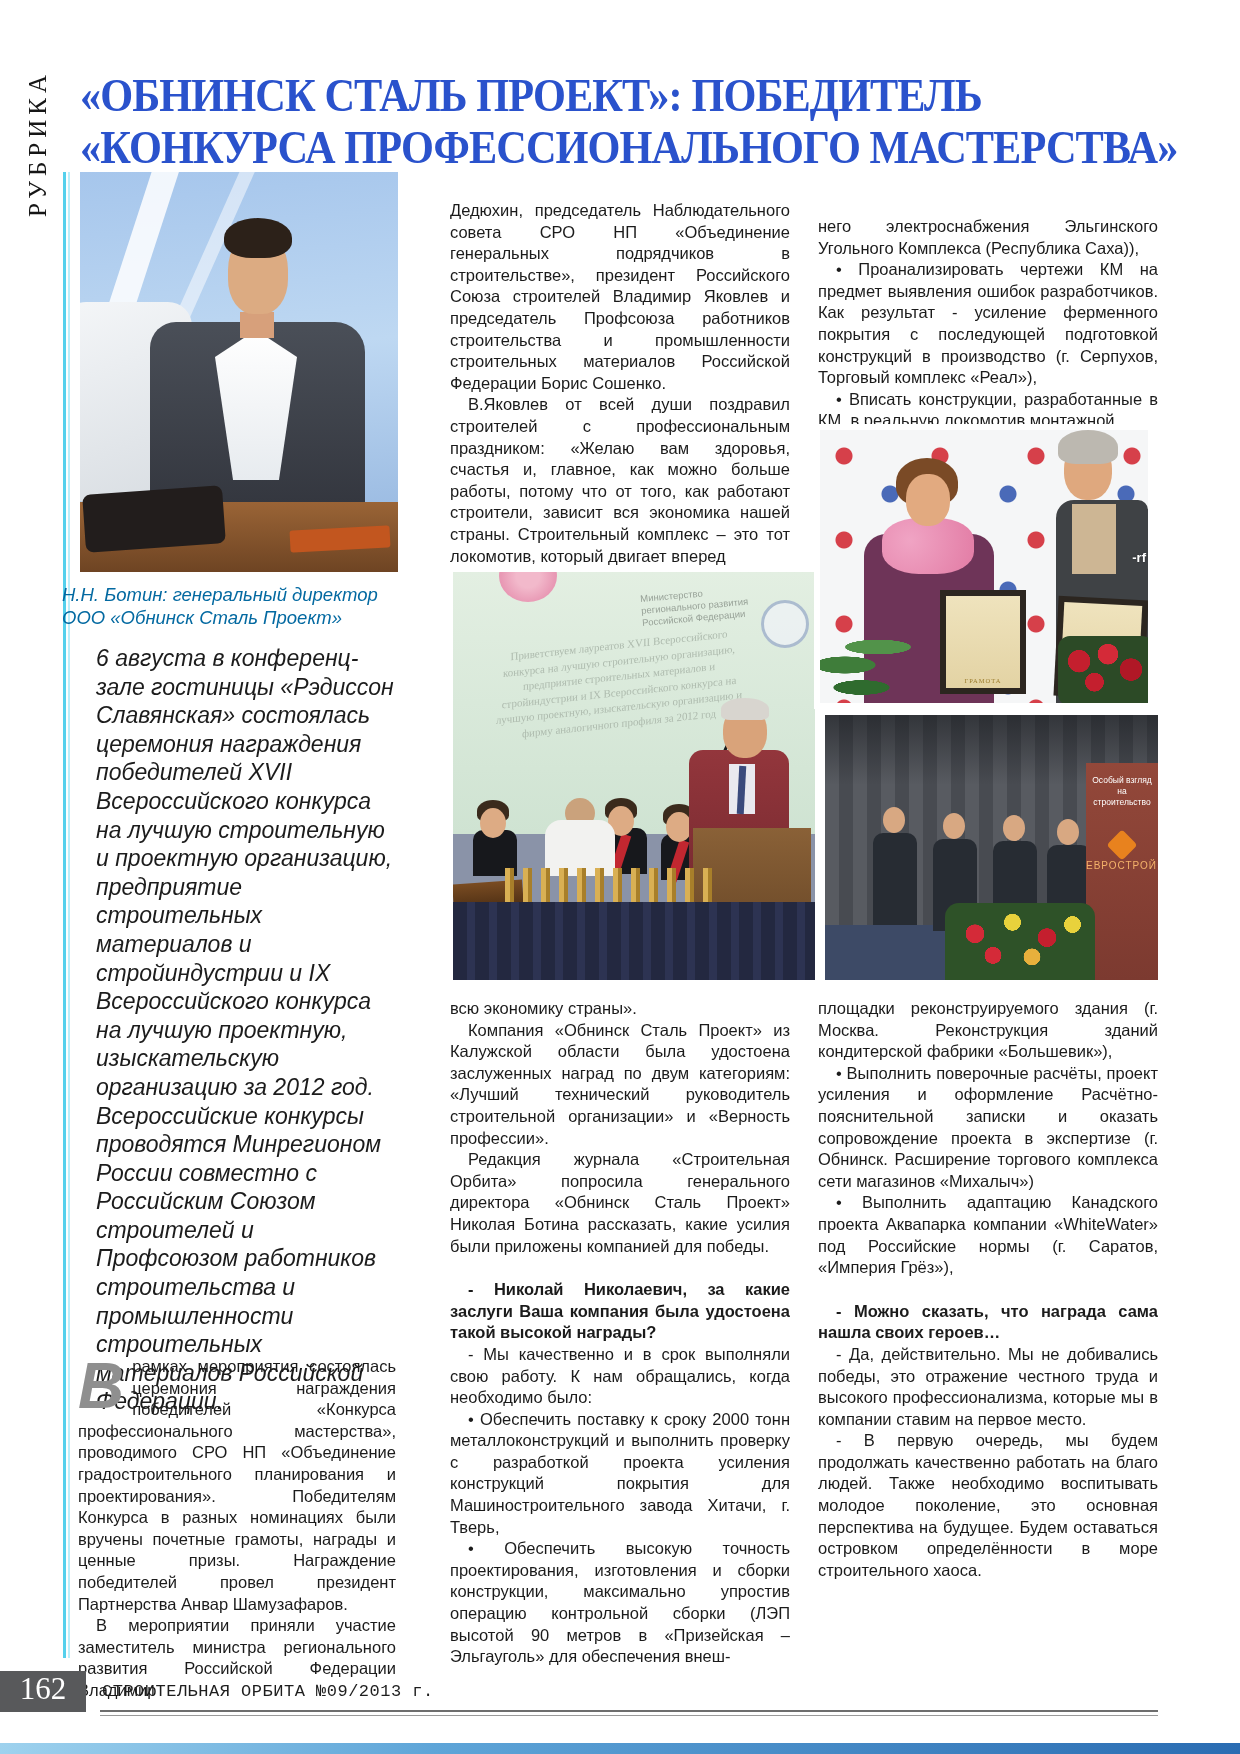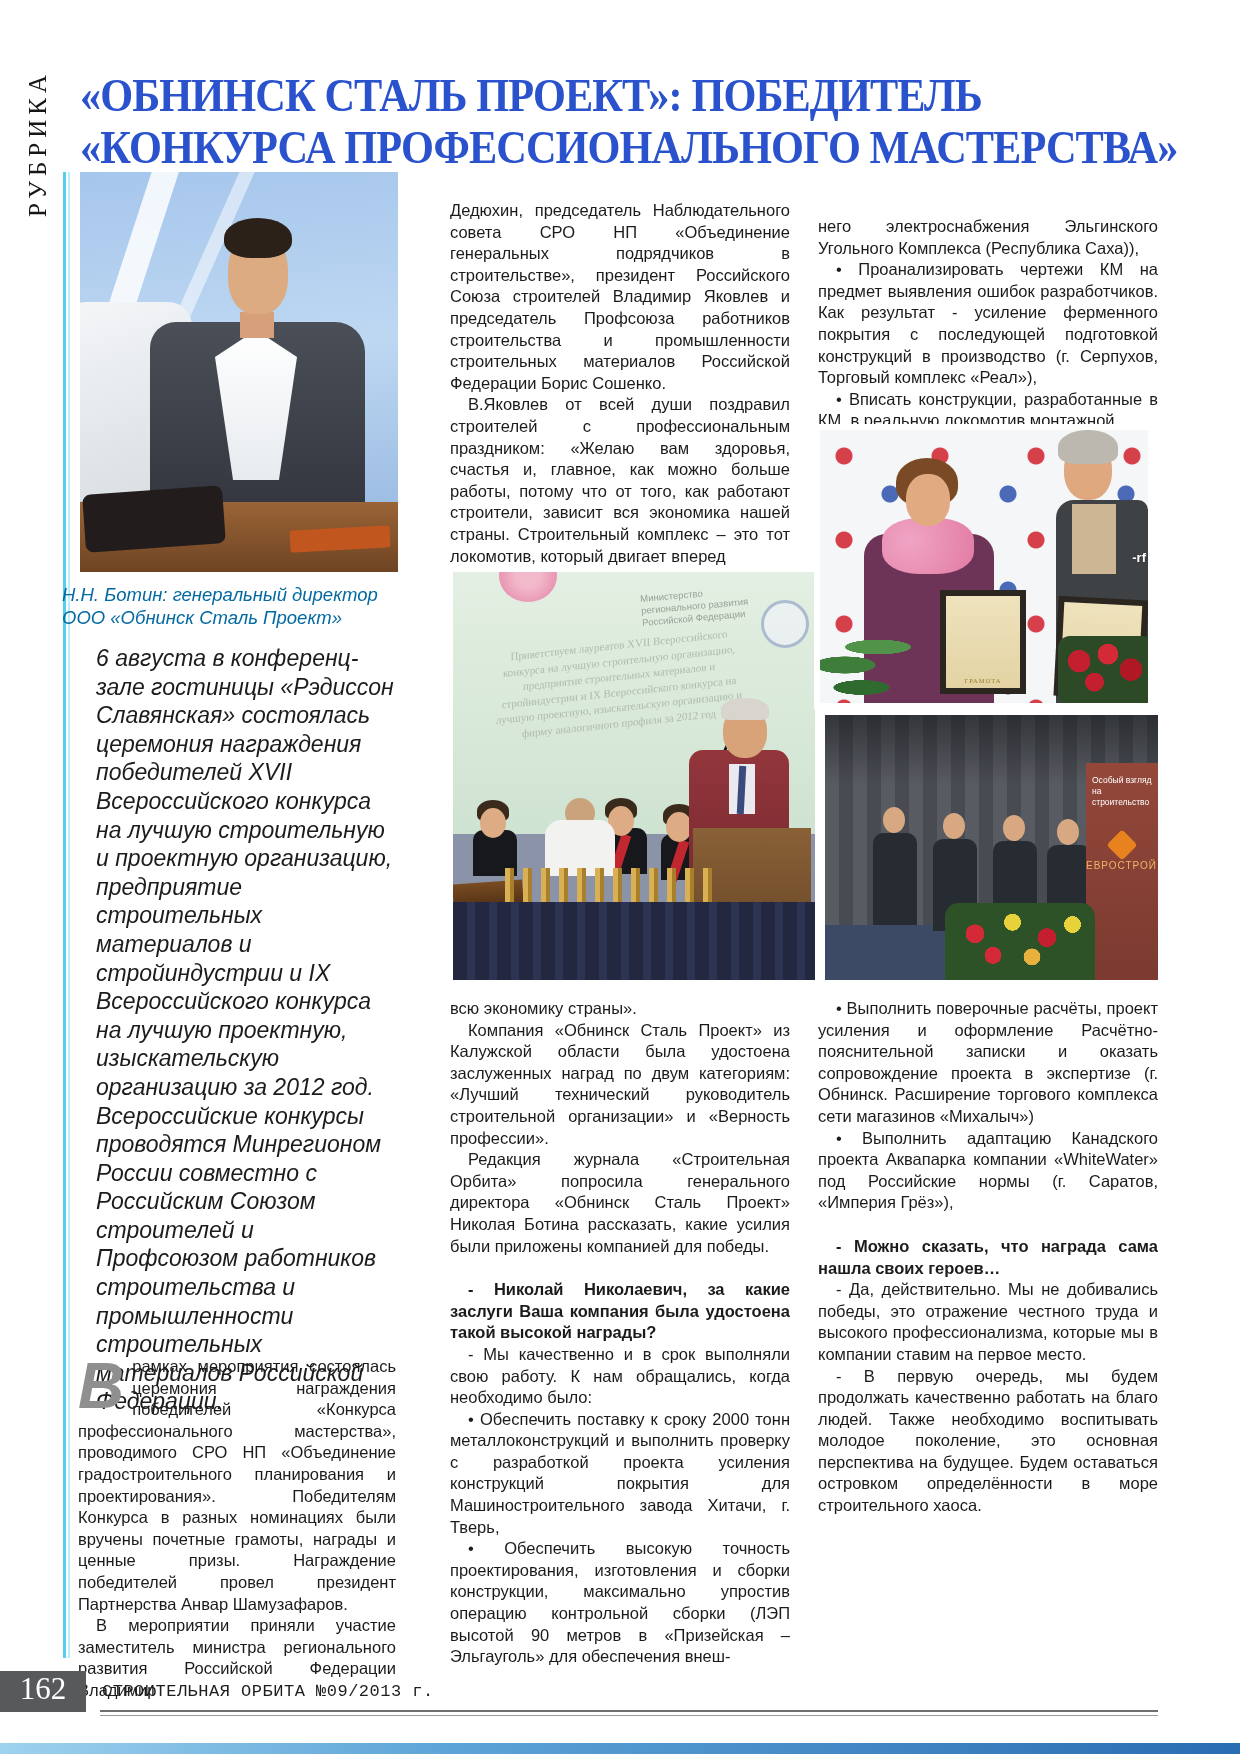--- a/index.html
+++ b/index.html
@@ -108,21 +108,21 @@
   #a-watermark{right:2px;top:120px;color:#ffffff;font-size:13px;font-weight:bold;text-shadow:0 0 2px rgba(0,0,0,.3);}
 
   
   #stage{left:825px;top:715px;width:333px;height:265px;
          background:repeating-linear-gradient(90deg,#585b61 0 14px,#484b51 14px 28px);}
   #s-dim{left:0;top:0;width:333px;height:70px;background:linear-gradient(180deg,rgba(20,22,26,.55),rgba(0,0,0,0));}
   #s-floor{left:0;top:210px;width:333px;height:55px;background:#3d4a66;}
   .s-head{width:22px;height:26px;background:#d8a882;border-radius:50%;}
   .s-body{width:44px;height:92px;background:#272c33;border-radius:10px 10px 0 0;}
   #s-panel{right:0;top:48px;width:72px;height:217px;background:linear-gradient(180deg,#93483a,#7c3a30);}
-  #s-banner{margin:12px 6px 0 6px;color:#fff;font-size:8.5px;line-height:11px;text-align:left;}
+  #s-banner{margin:12px 6px 0 6px;color:#fff;font-size:8.5px;line-height:11px;text-align:center;}
   #s-logo-mark{margin:26px auto 4px auto;width:22px;height:22px;background:#e8821e;border-radius:4px;transform:rotate(45deg);}
   #s-logo-text{color:#f4b26a;font-size:10px;letter-spacing:1px;}
   #s-flowers{left:120px;top:188px;width:150px;height:77px;
              background:radial-gradient(circle 10px at 20% 40%,#d42a38 92%,rgba(0,0,0,0) 95%),
                         radial-gradient(circle 9px at 45% 25%,#e8d23c 92%,rgba(0,0,0,0) 95%),
                         radial-gradient(circle 10px at 68% 45%,#c41f2e 92%,rgba(0,0,0,0) 95%),
                         radial-gradient(circle 9px at 85% 28%,#e8d23c 92%,rgba(0,0,0,0) 95%),
                         radial-gradient(circle 9px at 32% 68%,#d42a38 92%,rgba(0,0,0,0) 95%),
                         radial-gradient(circle 9px at 58% 70%,#e8b03c 92%,rgba(0,0,0,0) 95%),
                         #2e5228;border-radius:14px 14px 0 0;}
@@ -262,20 +262,21 @@
     <p>всю экономику страны».</p>
     <p class="ind">Компания «Обнинск Сталь Проект» из Калужской области была удостоена заслуженных наград по двум категориям: «Лучший технический руководитель строительной организации» и «Верность профессии».</p>
     <p class="ind">Редакция журнала «Строительная Орбита» попросила генерального директора «Обнинск Сталь Проект» Николая Ботина рассказать, какие усилия были приложены компанией для победы.</p>
     <p class="qa">- Николай Николаевич, за какие заслуги Ваша компания была удостоена такой высокой награды?</p>
     <p class="ind">- Мы качественно и в срок выполняли свою работу. К нам обращались, когда необходимо было:</p>
     <p class="ind">• Обеспечить поставку к сроку 2000 тонн металлоконструкций и выполнить проверку с разработкой проекта усиления конструкций покрытия для Машиностроительного завода Хитачи, г. Тверь,</p>
     <p class="ind">• Обеспечить высокую точность проектирования, изготовления и сборки конструкции, максимально упростив операцию контрольной сборки (ЛЭП высотой 90 метров в «Призейская – Эльгауголь» для обеспечения внеш-</p>
   </div>
 
   <div id="col3-bottom" class="abs body">
+    <p>площадки реконструируемого здания (г. Москва. Реконструкция зданий кондитерской фабрики «Большевик»),</p>
     <p class="ind">• Выполнить поверочные расчёты, проект усиления и оформление Расчётно-пояснительной записки и оказать сопровождение проекта в экспертизе (г. Обнинск. Расширение торгового комплекса сети магазинов «Михалыч»)</p>
     <p class="ind">• Выполнить адаптацию Канадского проекта Аквапарка компании «WhiteWater» под Российские нормы (г. Саратов, «Империя Грёз»),</p>
     <p class="qa">- Можно сказать, что награда сама нашла своих героев…</p>
     <p class="ind">- Да, действительно. Мы не добивались победы, это отражение честного труда и высокого профессионализма, которые мы в компании ставим на первое место.</p>
     <p class="ind">- В первую очередь, мы будем продолжать качественно работать на благо людей. Также необходимо воспитывать молодое поколение, это основная перспектива на будущее. Будем оставаться островком определённости в море строительного хаоса.</p>
   </div>
 
   <div id="page-num-box" class="abs">
     <span>162</span>
   </div>

